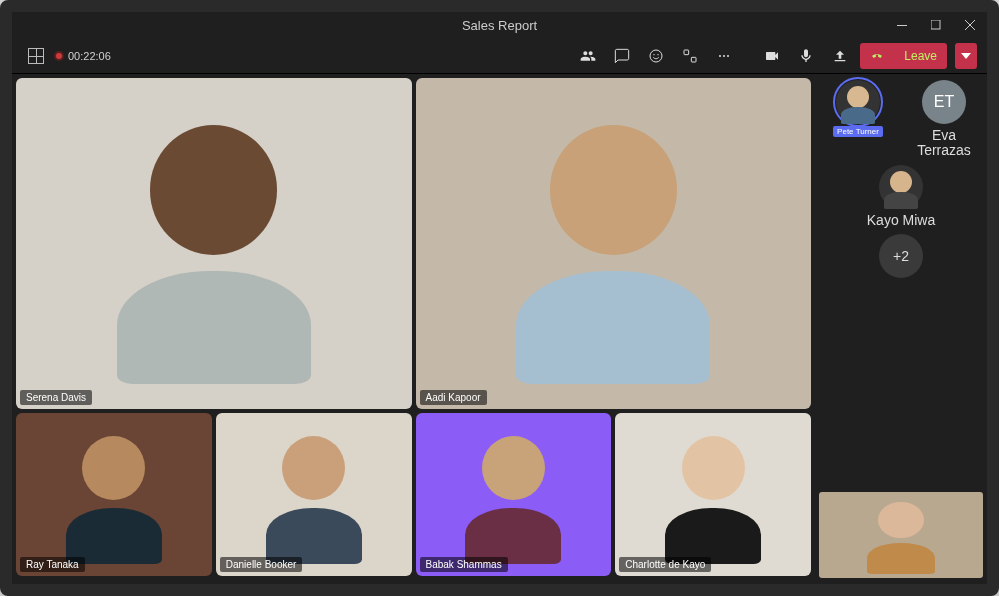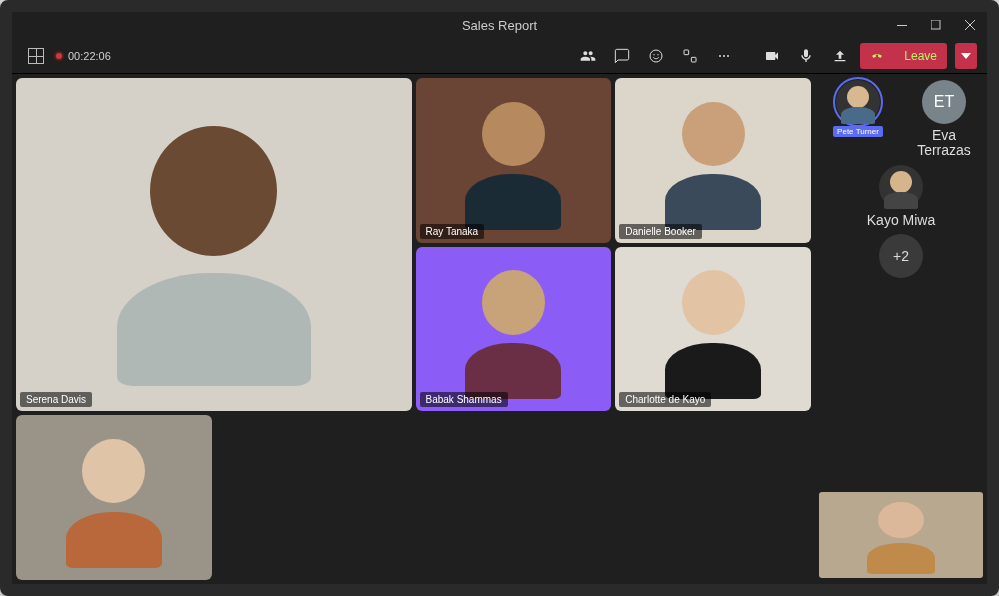--- a/index.html
+++ b/index.html
@@ -145,20 +145,29 @@
     <div class="video-grid" id="video-grid">
         <div class="tile big" style="background: rgb(214, 209, 200);">
           <div class="person">
     <div class="face">
               <div class="head" style="background:#6b4a34"></div>
               <div class="body" style="background:#b0b8b5"></div>
             </div>
   </div>
           <div class="name-tag">Serena Davis</div>
         </div>
+        <div class="tile big" style="background: rgb(196, 185, 168);">
+          <div class="person">
+    <div class="face">
+              <div class="head" style="background:#c8a178"></div>
+              <div class="body" style="background:#a6bfd0"></div>
+            </div>
+  </div>
+          <div class="name-tag">Aadi Kapoor</div>
+        </div>
         <div class="tile" style="background: rgb(106, 68, 52);">
           <div class="person">
     <div class="face">
               <div class="head" style="background:#b68a5e"></div>
               <div class="body" style="background:#1a2b36"></div>
             </div>
   </div>
           <div class="name-tag">Ray Tanaka</div>
         </div>
         <div class="tile" style="background: rgb(220, 214, 202);">

